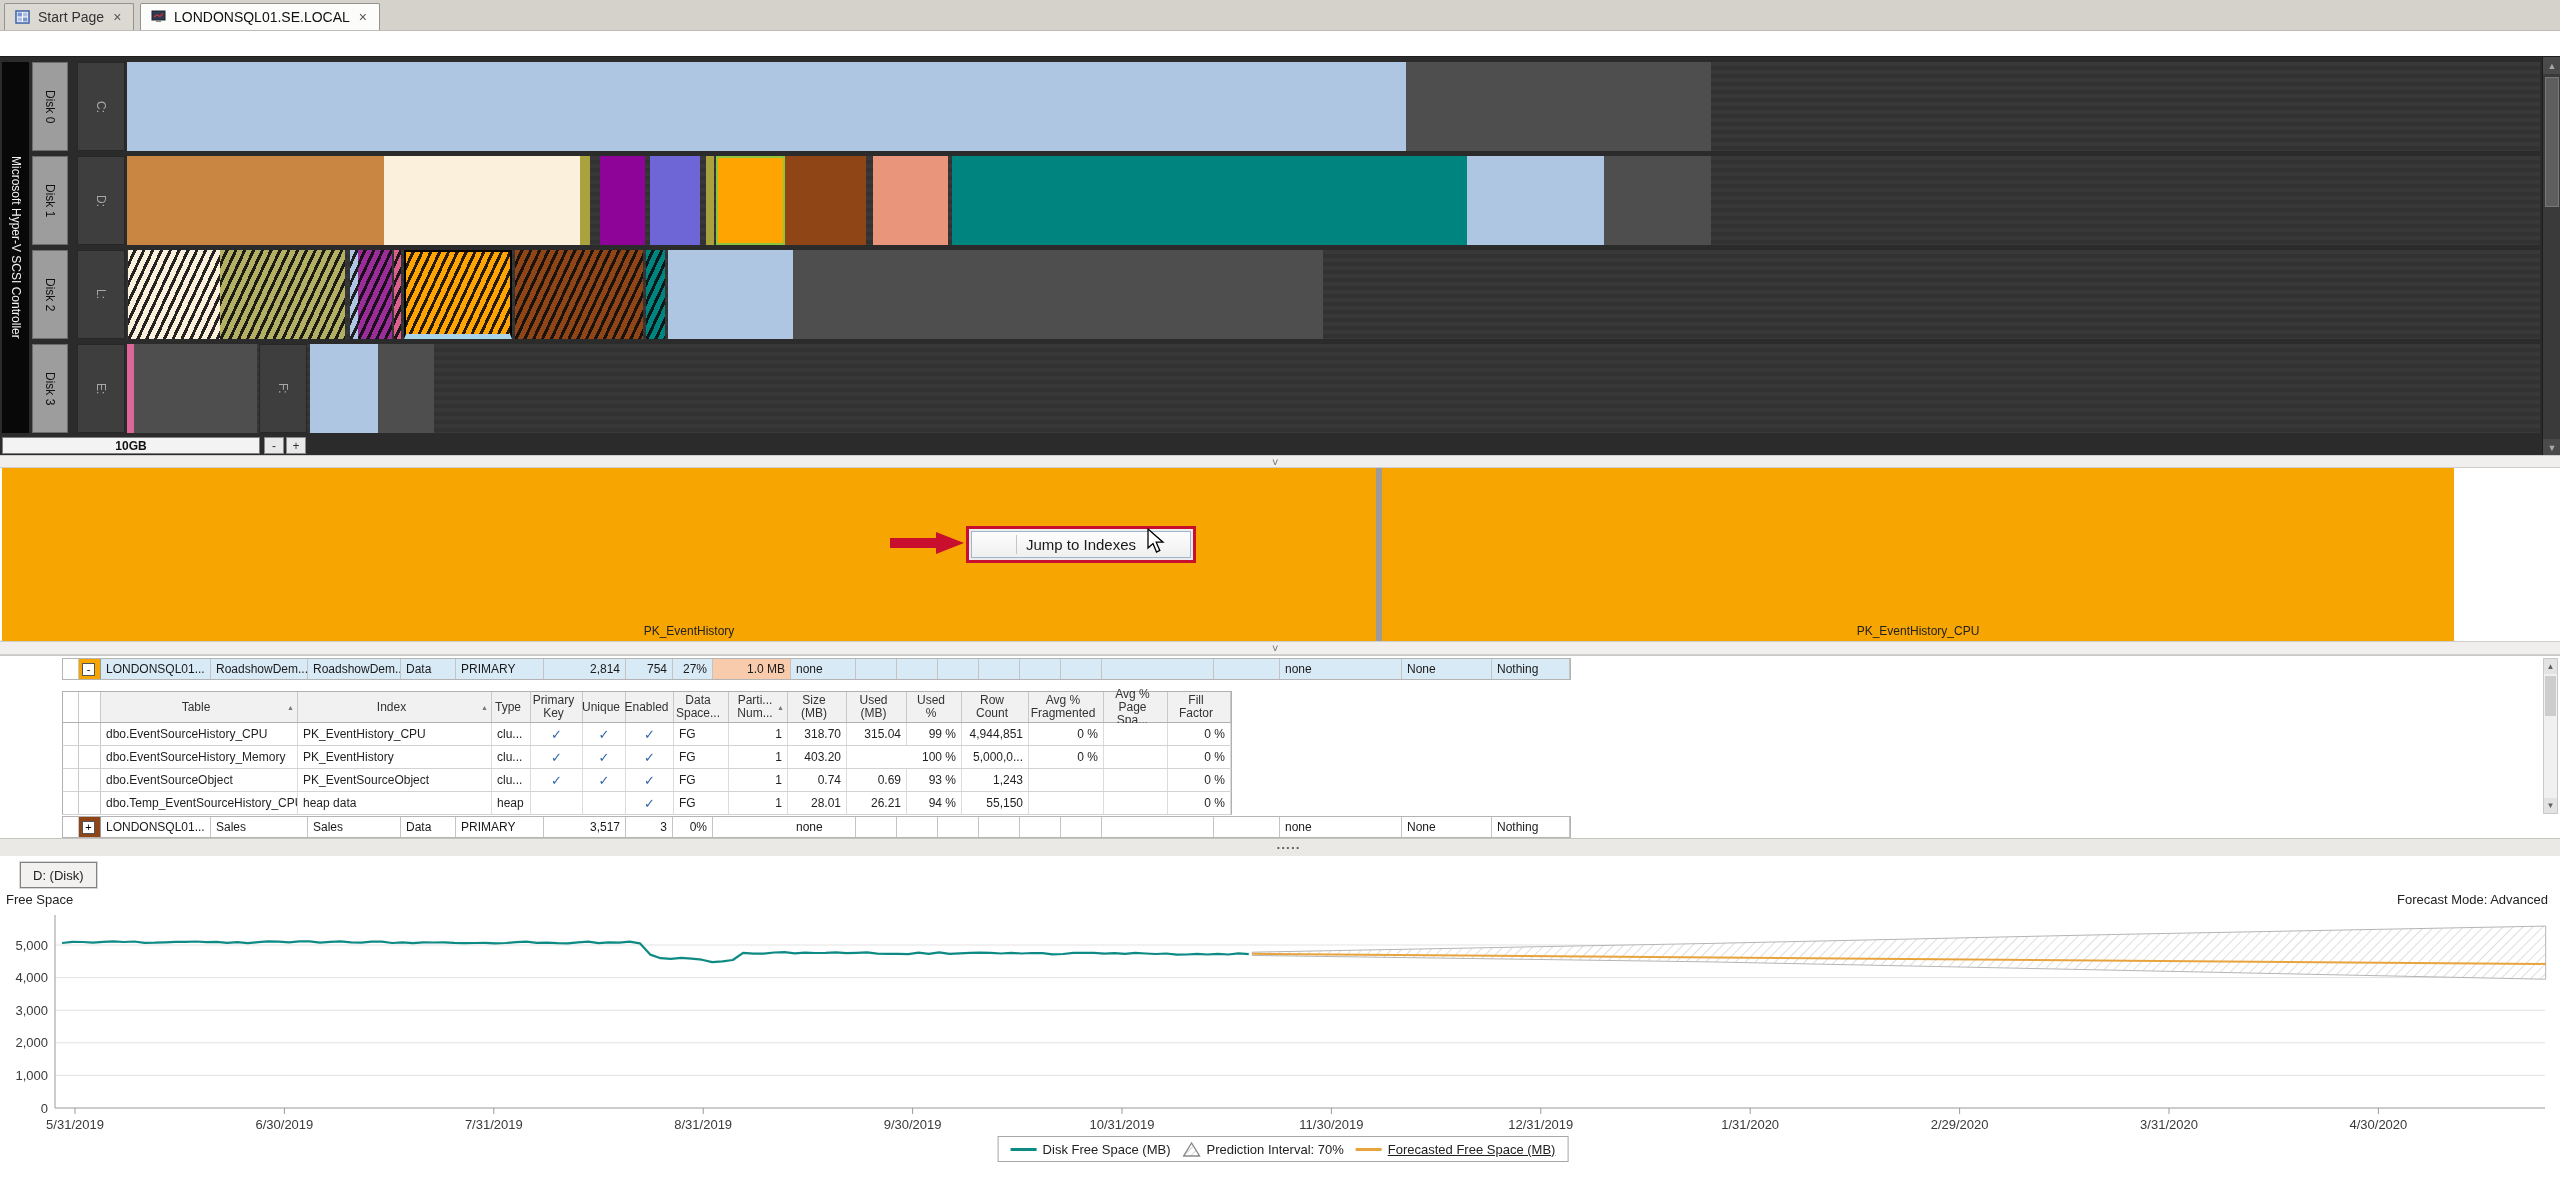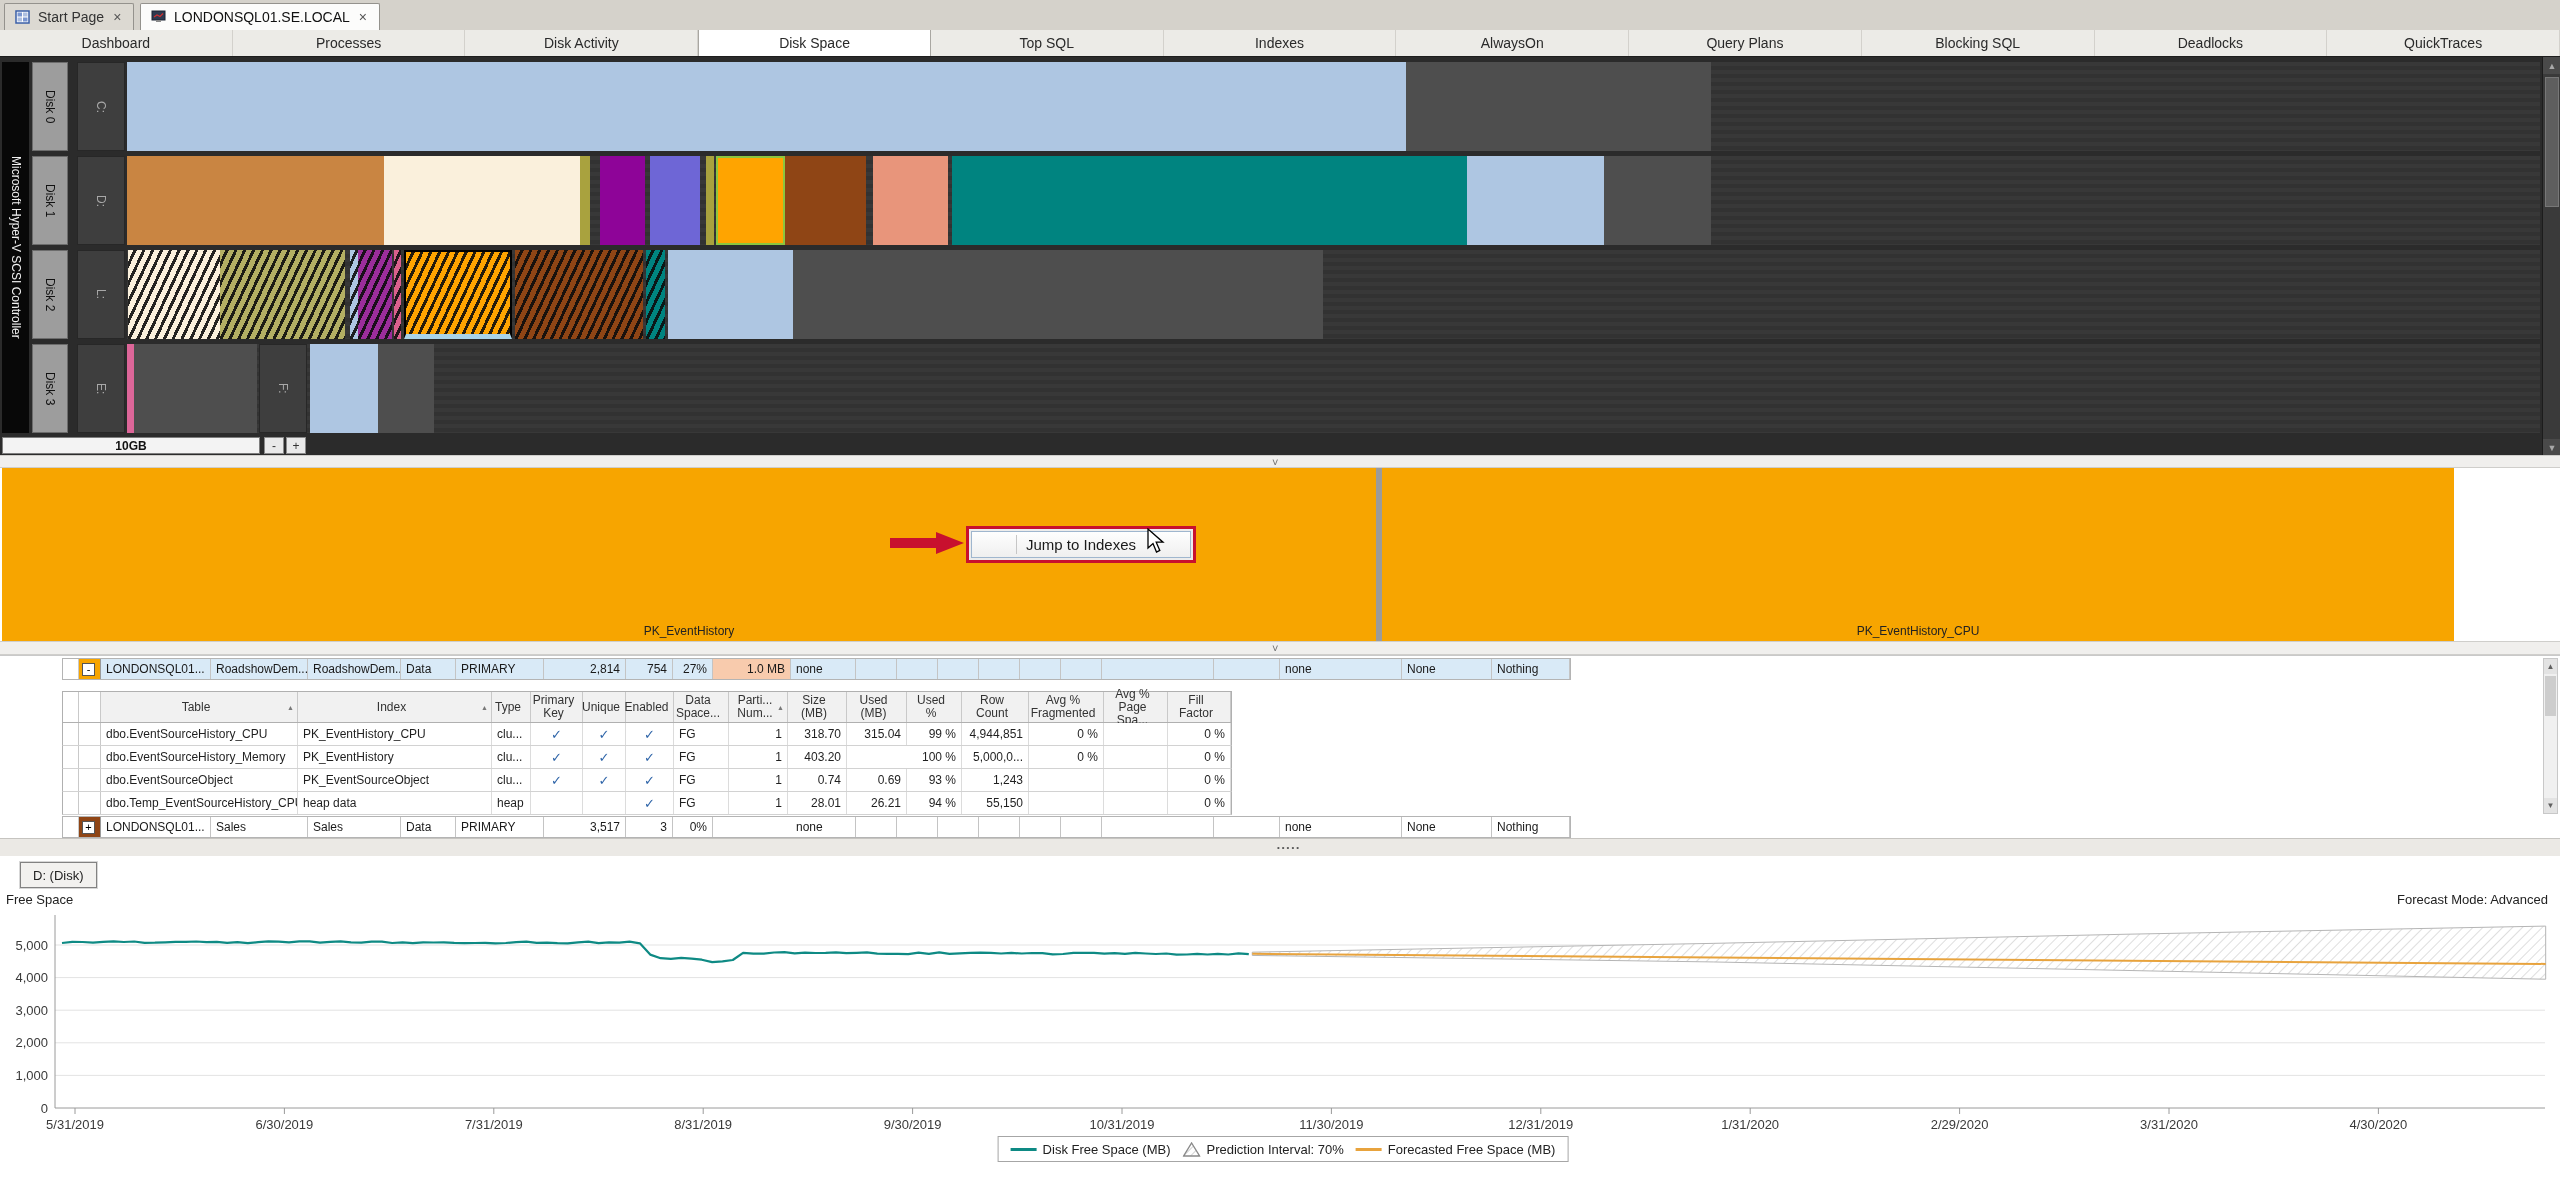--- a/index.html
+++ b/index.html
@@ -114,33 +114,20 @@
         <svg width="16" height="14">
           <rect x="1" y="1" width="13" height="9" fill="#2e3a50" stroke="#1a2232" stroke-width="1"></rect>
           <polyline points="3,7 6,5 9,6.5 12,3.5" fill="none" stroke="#d03030" stroke-width="1.3"></polyline>
           <rect x="5" y="10" width="5" height="2" fill="#8a8a8a"></rect>
         </svg>
         <span>LONDONSQL01.SE.LOCAL</span>
         <span class="x">×</span>
       </div>
     </div>
 
-  <div class="navbar" id="navbar">
-      <div class="navtab" style="left: 0px; width: 232.727px;">Dashboard</div>
-      <div class="navtab" style="left: 232.727px; width: 232.727px;">Processes</div>
-      <div class="navtab" style="left: 465.455px; width: 232.727px;">Disk Activity</div>
-      <div class="navtab active" style="left: 698.182px; width: 232.727px;">Disk Space</div>
-      <div class="navtab" style="left: 930.909px; width: 232.727px;">Top SQL</div>
-      <div class="navtab" style="left: 1163.64px; width: 232.727px;">Indexes</div>
-      <div class="navtab" style="left: 1396.36px; width: 232.727px;">AlwaysOn</div>
-      <div class="navtab" style="left: 1629.09px; width: 232.727px;">Query Plans</div>
-      <div class="navtab" style="left: 1861.82px; width: 232.727px;">Blocking SQL</div>
-      <div class="navtab" style="left: 2094.55px; width: 232.727px;">Deadlocks</div>
-      <div class="navtab" style="left: 2327.27px; width: 232.727px;">QuickTraces</div>
-    </div>
 
   <div class="diskpanel" id="diskpanel">
     <div class="ctrlstrip">
       <span class="vtext">Microsoft Hyper-V SCSI Controller</span>
     </div>
     <div id="diskrows">
         <div class="diskrow" style="top: 5px;">
           <div class="lane">
             <div class="seg" style="left: 0px; width: 1279px; background-color: rgb(174, 198, 226);"></div>
             <div class="free" style="left: 1279px; width: 305px;"></div>
@@ -528,19 +515,19 @@
         <svg width="18" height="15">
           <defs>
               <pattern id="lhatch" width="5" height="5" patternUnits="userSpaceOnUse" patternTransform="rotate(45)">
             <line x1="0" y1="0" x2="0" y2="5" stroke="#bdbdbd" stroke-width="1.4"></line>
               </pattern>
             </defs>
           <polygon points="9,1 17,14 1,14" fill="url(#lhatch)" stroke="#8a8a8a" stroke-width="1.4"></polygon>
         </svg>
         <span>Prediction Interval: 70%</span>
       </span>
-      <span style="display:flex;align-items:center;gap:6px;">
+      <span style="display:flex;align-items:center;gap:6px;text-decoration:underline;">
         <span class="lswatch orange"></span>
         <span>Forecasted Free Space (MB)</span>
       </span>
     </div>
   </div>
 </div>
 
 </body></html>

